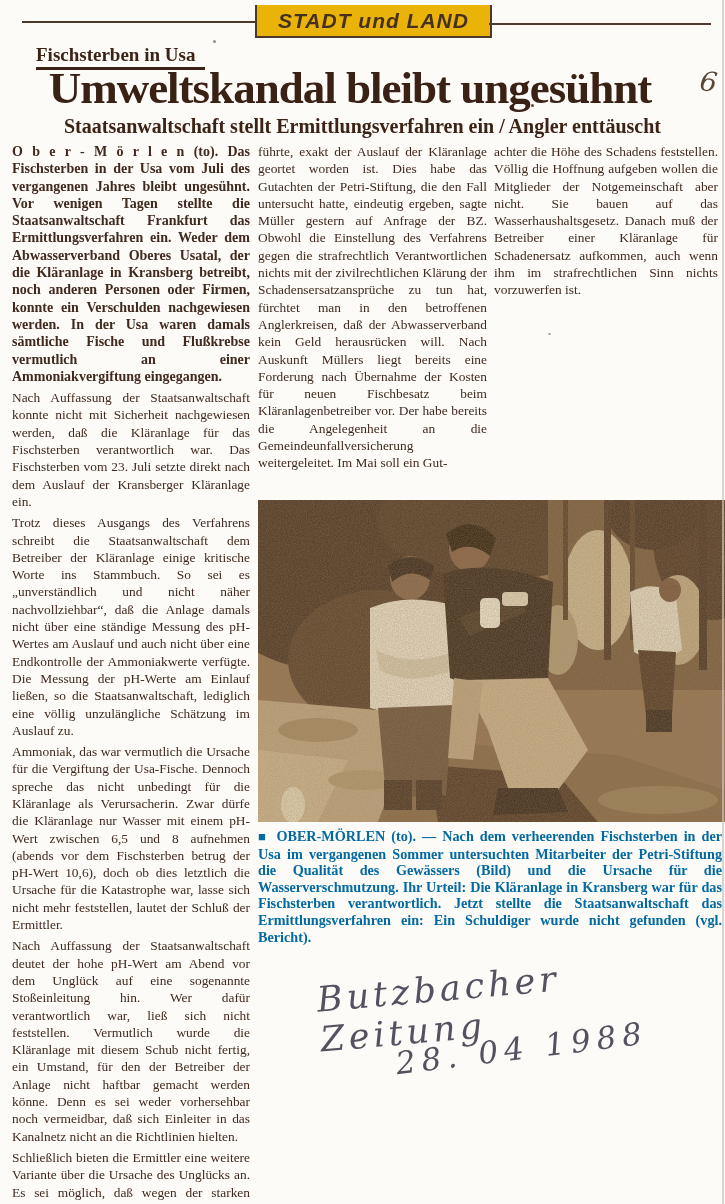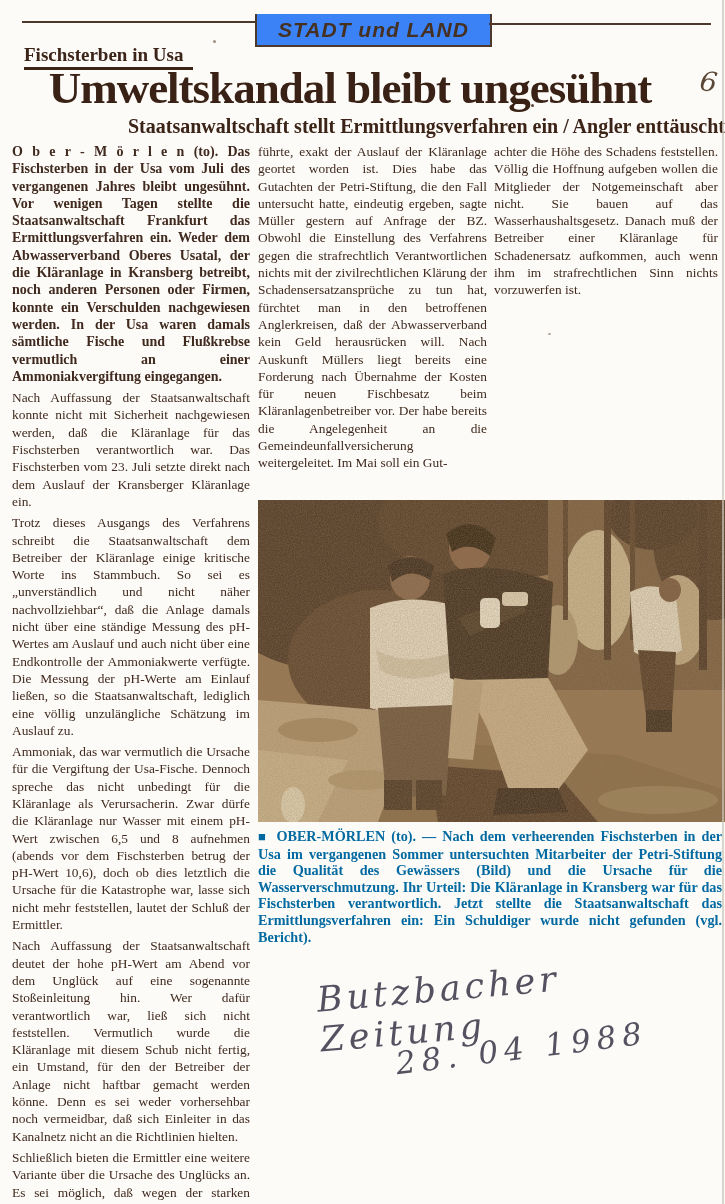--- a/index.html
+++ b/index.html
@@ -9,43 +9,43 @@
     background:#fcfbf7;
     overflow:hidden;
     font-family:"Liberation Serif","DejaVu Serif",serif;
     color:#40291e;
   }
   
   .rule{position:absolute;height:2px;background:#4c392b;}
   .rule-left{left:22px;top:21px;width:234px;}
   .rule-right{left:489px;top:23px;width:222px;}
   .section-box{
-    position:absolute;left:255px;top:14px;width:233px;height:31px;
+    position:absolute;left:255px;top:5px;width:233px;height:31px;
     border-left:2px solid #4c392b;border-right:2px solid #4c392b;border-bottom:2px solid #4c392b;
     display:flex;align-items:center;justify-content:center;
-    background:#3b82f6;
+    background:#eab308;
   }
   .section-box span{
     font-family:"Liberation Sans","DejaVu Sans",sans-serif;
     font-weight:bold;font-style:italic;font-size:21px;letter-spacing:1px;color:#46301f;
   }
   
   .kicker{
-    position:absolute;left:24px;top:44px;
+    position:absolute;left:36px;top:44px;
     font-size:19px;font-weight:bold;color:#3c2317;
     border-bottom:3px solid #3c2317;padding:0 10px 1px 0;
   }
   .headline{
     position:absolute;left:0;top:62px;width:700px;margin:0;
     text-align:center;font-size:45px;font-weight:bold;color:#3a2116;
     letter-spacing:-1px;
   }
   .subheadline{
     position:absolute;left:0;top:115px;width:725px;margin:0;
-    text-align:right;font-size:20px;font-weight:bold;color:#3c2317;
+    text-align:center;font-size:20px;font-weight:bold;color:#3c2317;
   }
   .hand-number{
     position:absolute;left:700px;top:66px;
     font-family:"DejaVu Serif",serif;font-style:italic;
     font-size:27px;color:#5a4736;transform:rotate(8deg);
   }
   
   .col{position:absolute;top:143px;font-size:13.4px;line-height:17.3px;text-align:justify;}
   .col p{margin:0 0 4px 0;}
   .col1{left:12px;width:238px;height:1061px;overflow:hidden;}

